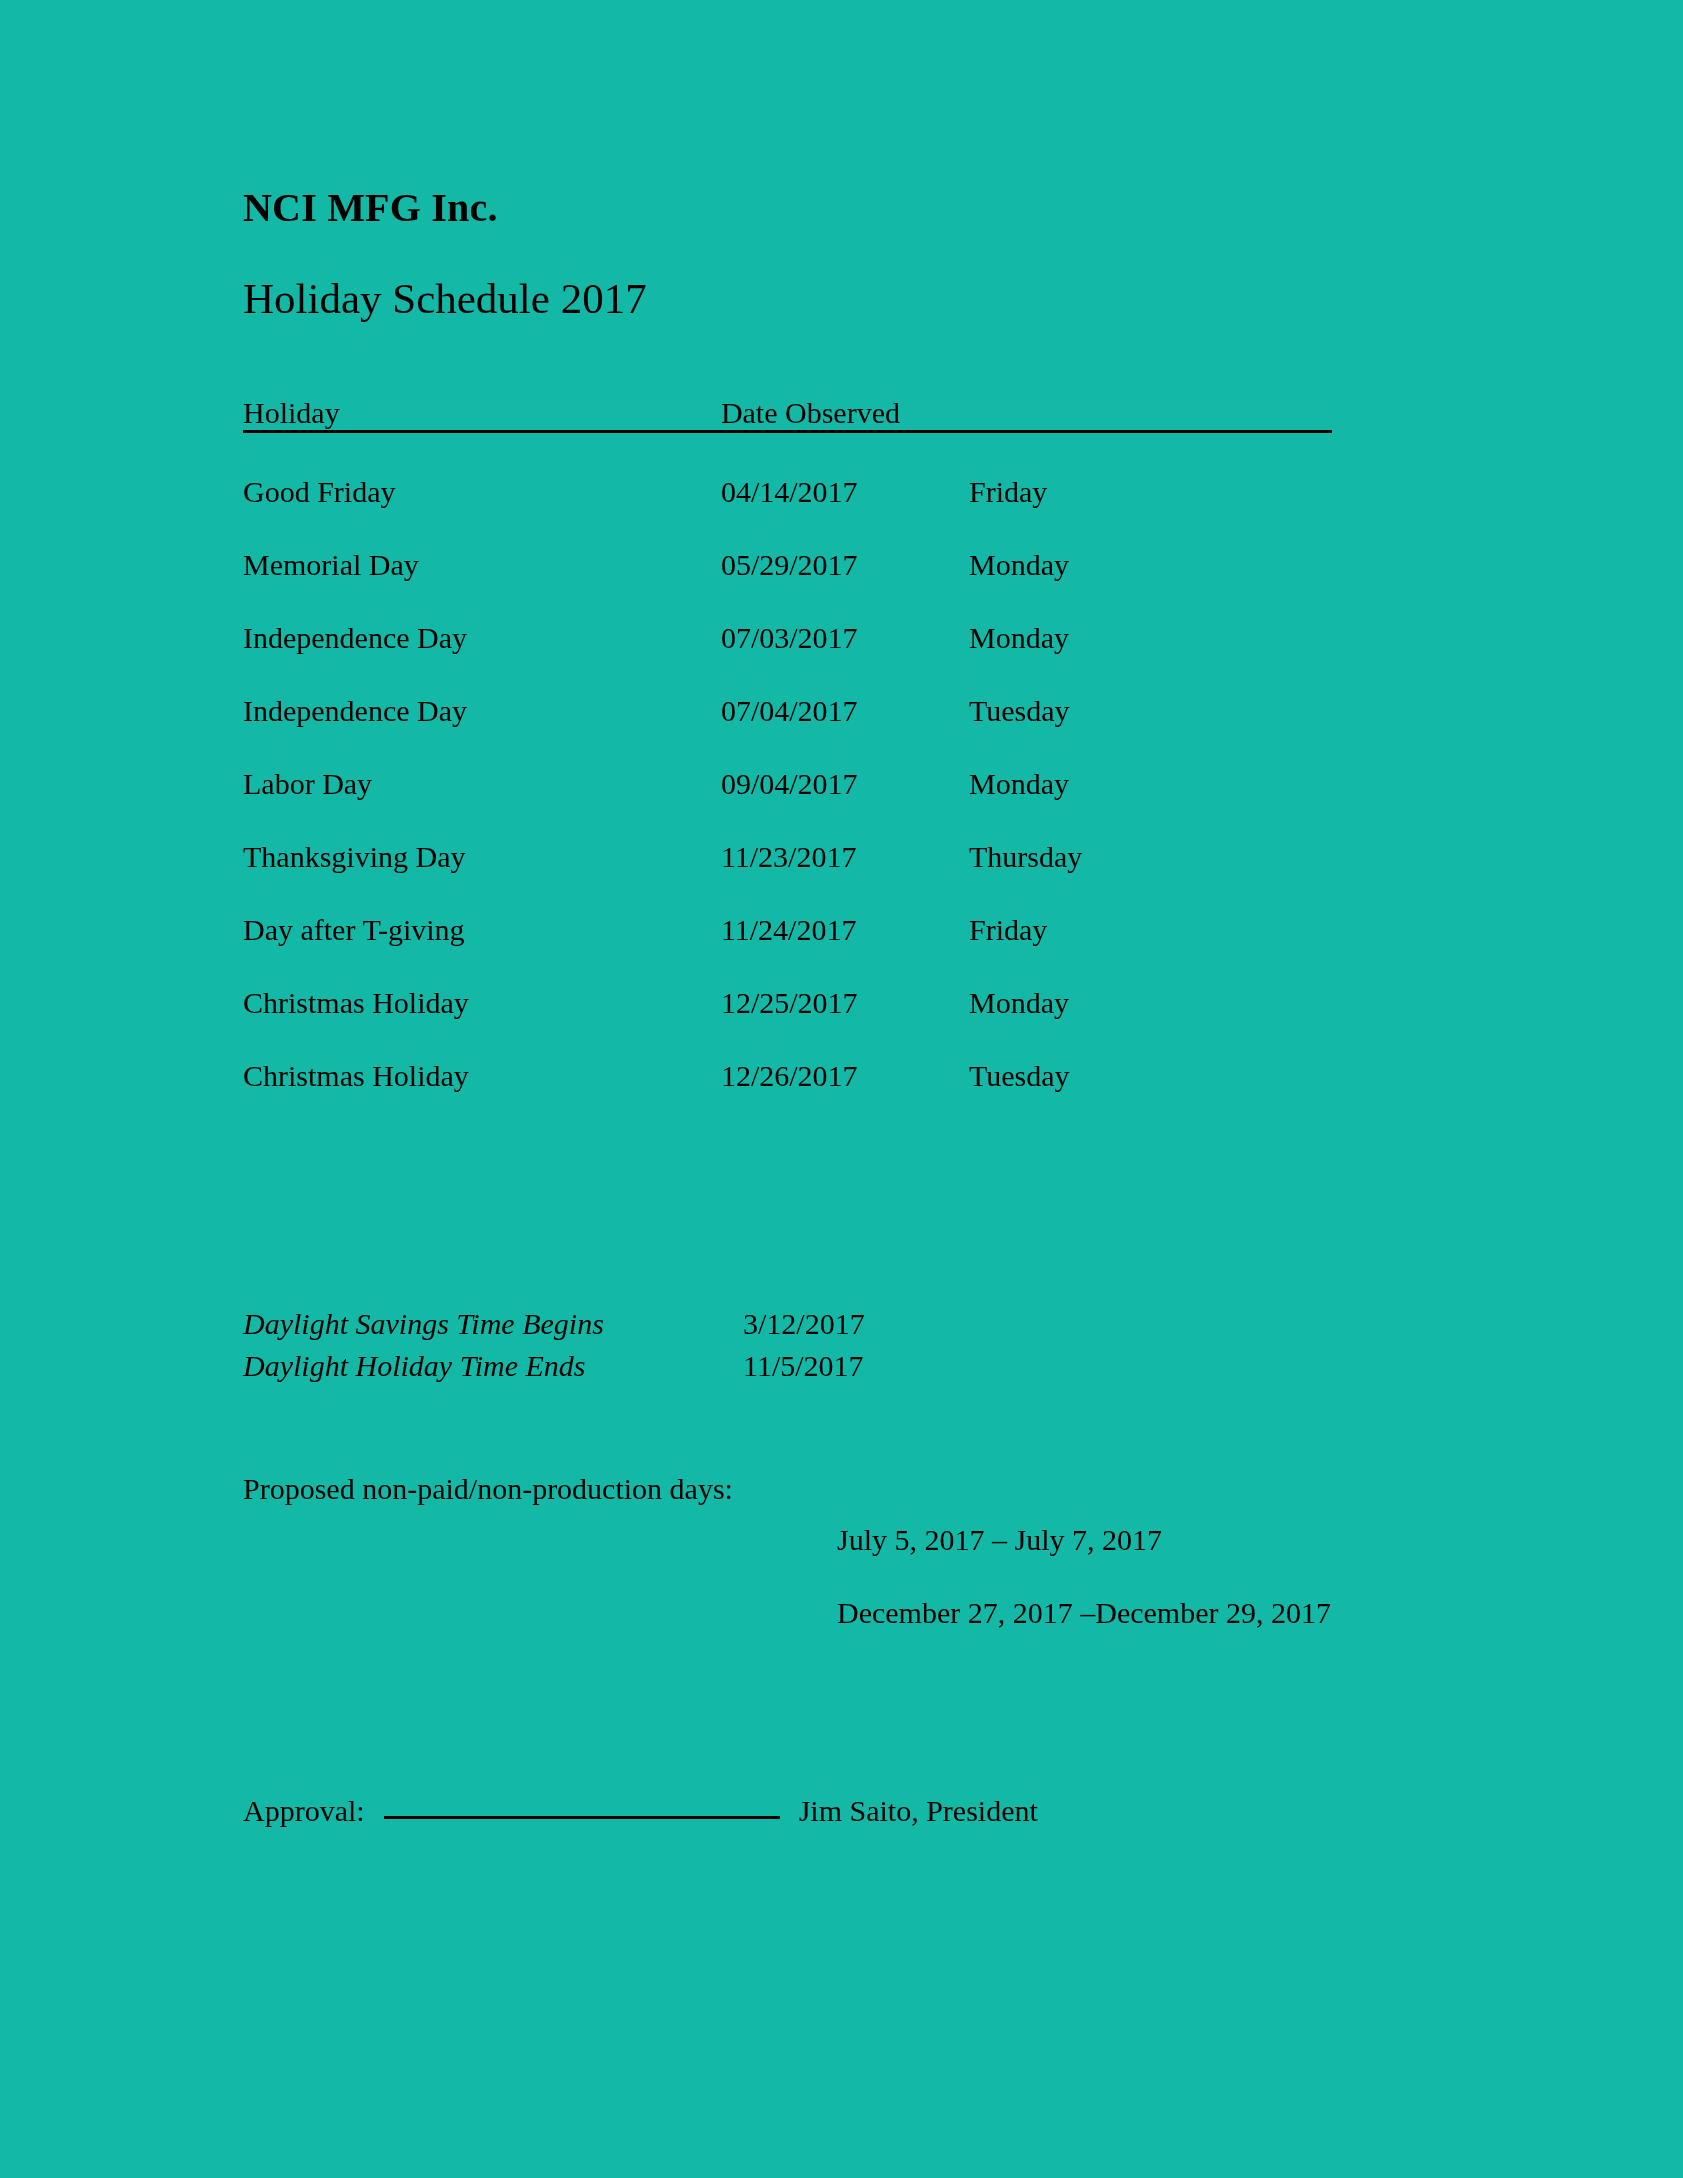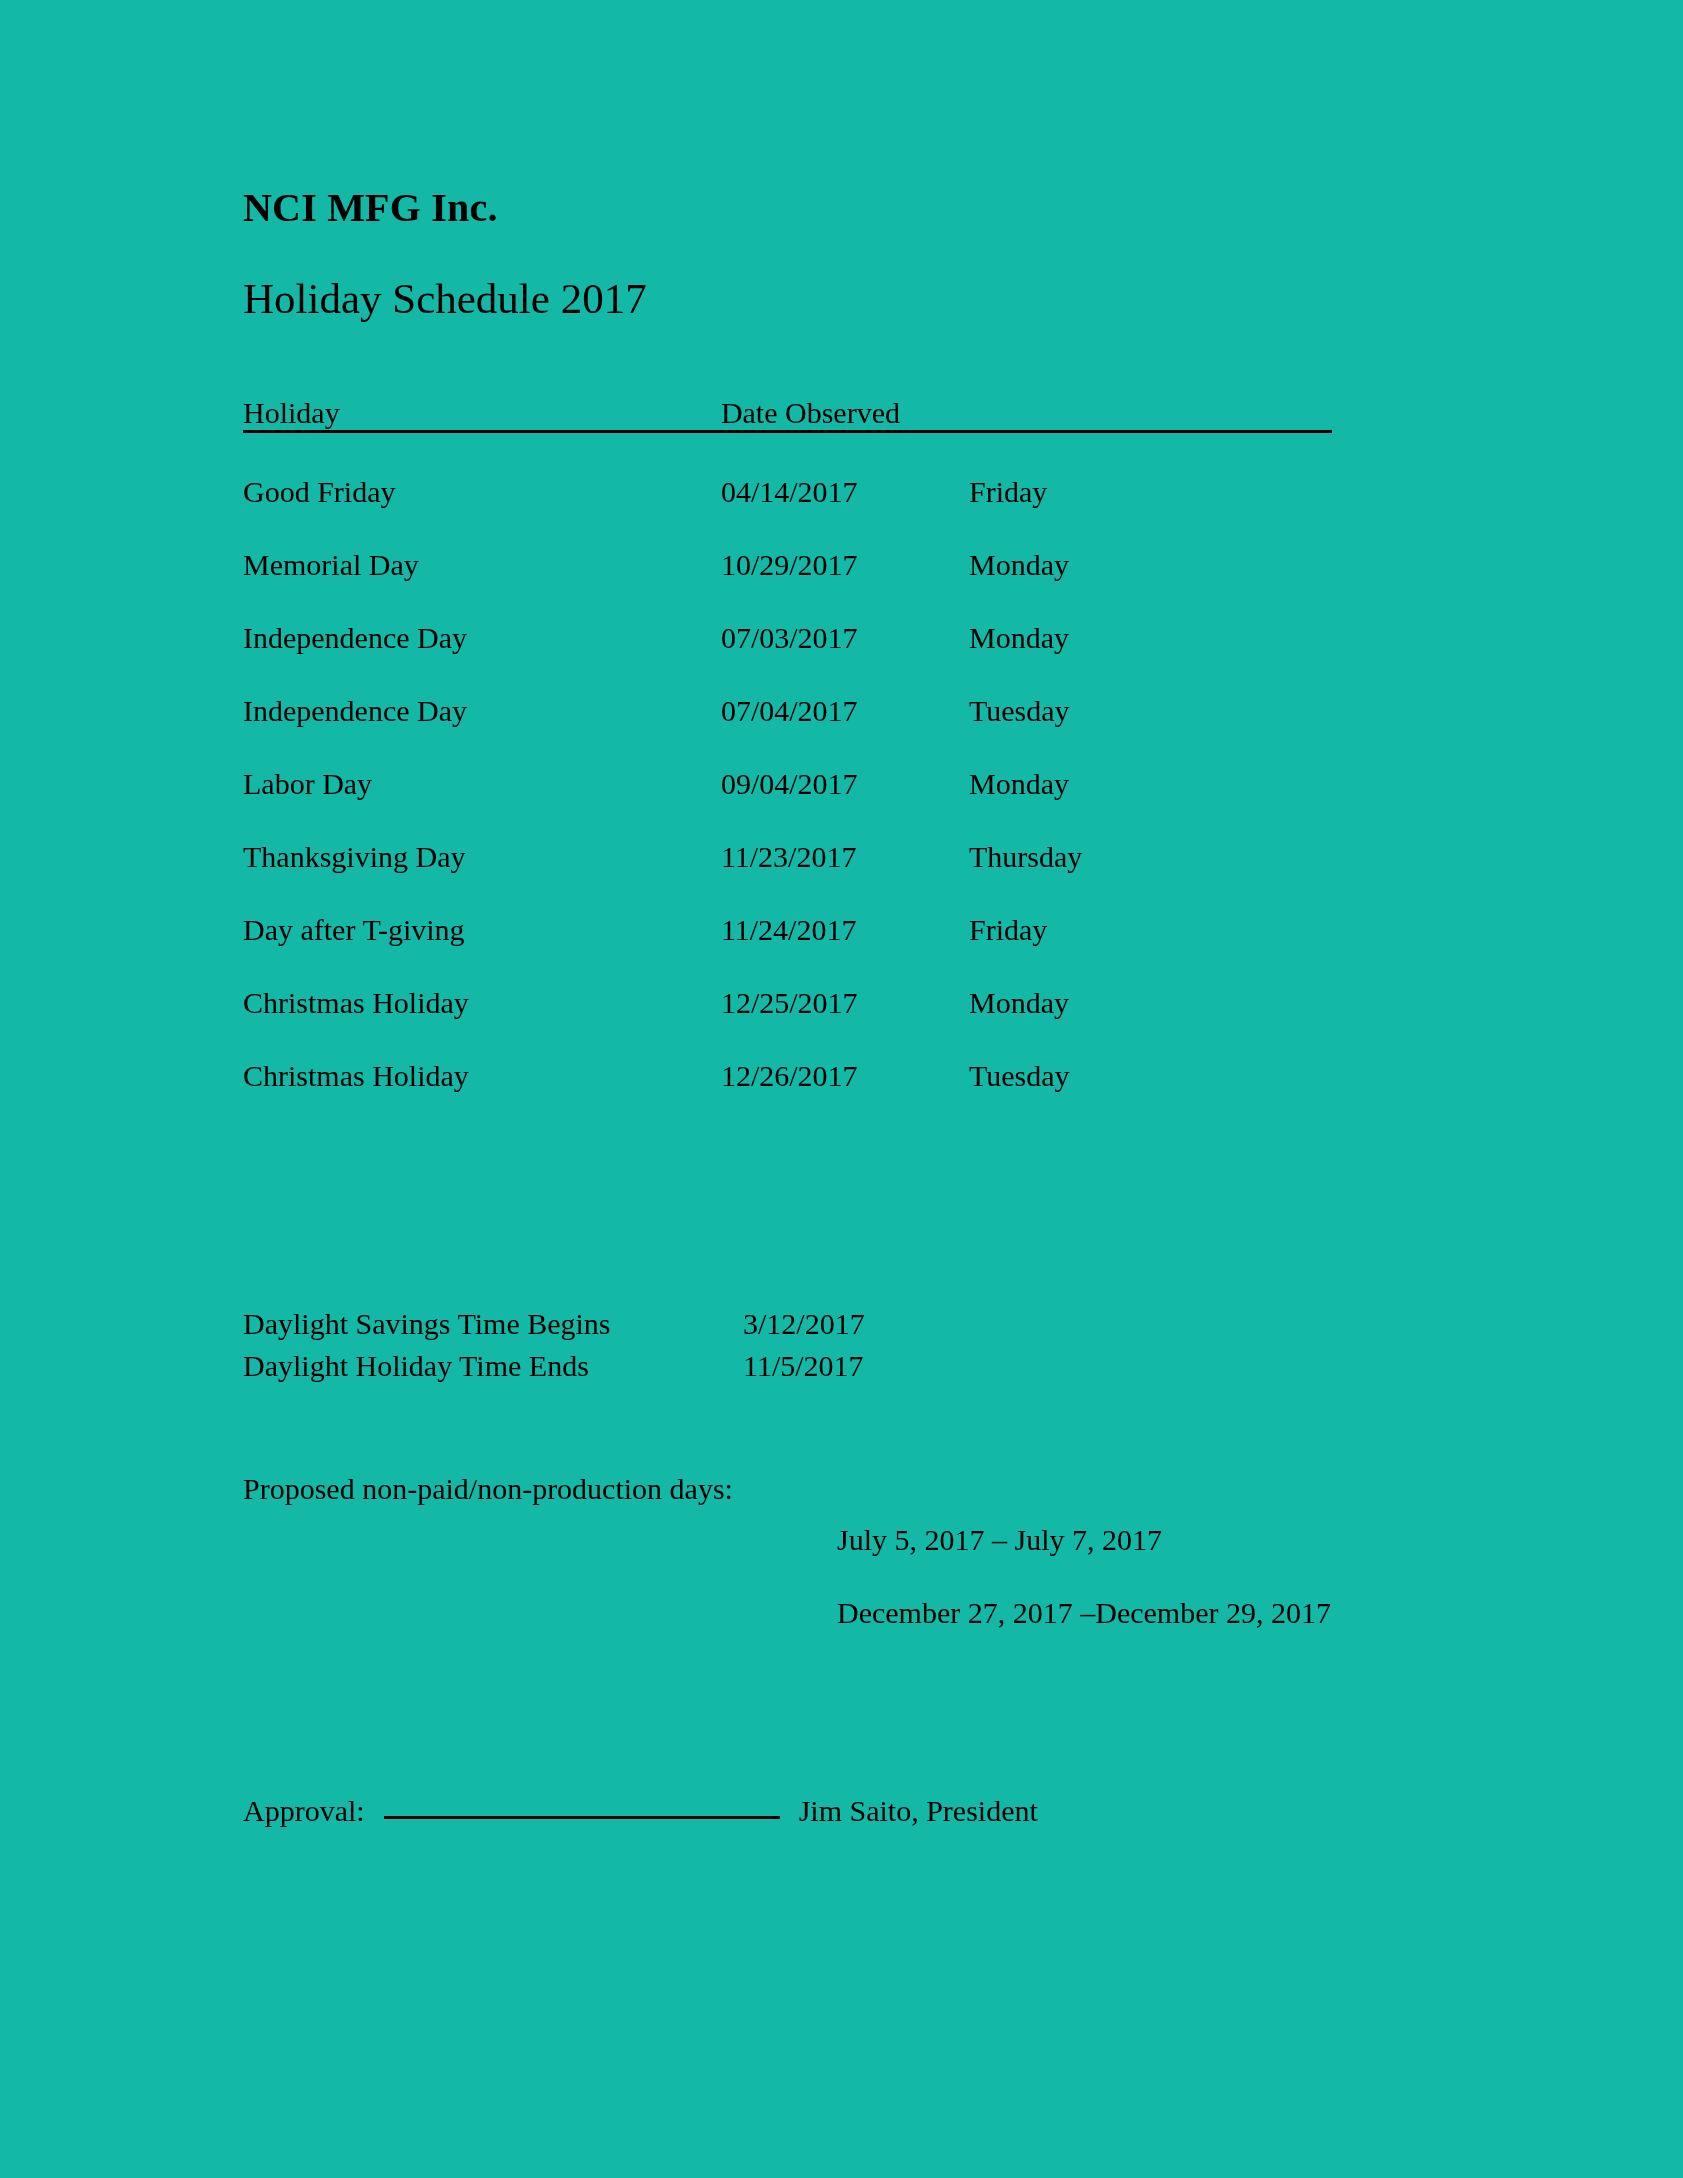--- a/index.html
+++ b/index.html
@@ -95,20 +95,21 @@
     font-size: 30px;
     line-height: 42px;
   }
   .dst-row {
     display: block;
     white-space: nowrap;
   }
   .dst-label {
     display: inline-block;
     width: 500px;
+    font-style: italic;
   }
   .dst-date {
     display: inline-block;
   }
 
   
   .proposed-heading {
     position: absolute;
     top: 1472px;
     left: 0;
@@ -171,21 +172,21 @@
         </tr>
       </thead>
       <tbody>
         <tr>
           <td>Good Friday</td>
           <td>04/14/2017</td>
           <td>Friday</td>
         </tr>
         <tr>
           <td>Memorial Day</td>
-          <td>10/29/2017</td>
+          <td>05/29/2017</td>
           <td>Monday</td>
         </tr>
         <tr>
           <td>Independence Day</td>
           <td>07/03/2017</td>
           <td>Monday</td>
         </tr>
         <tr>
           <td>Independence Day</td>
           <td>07/04/2017</td>

